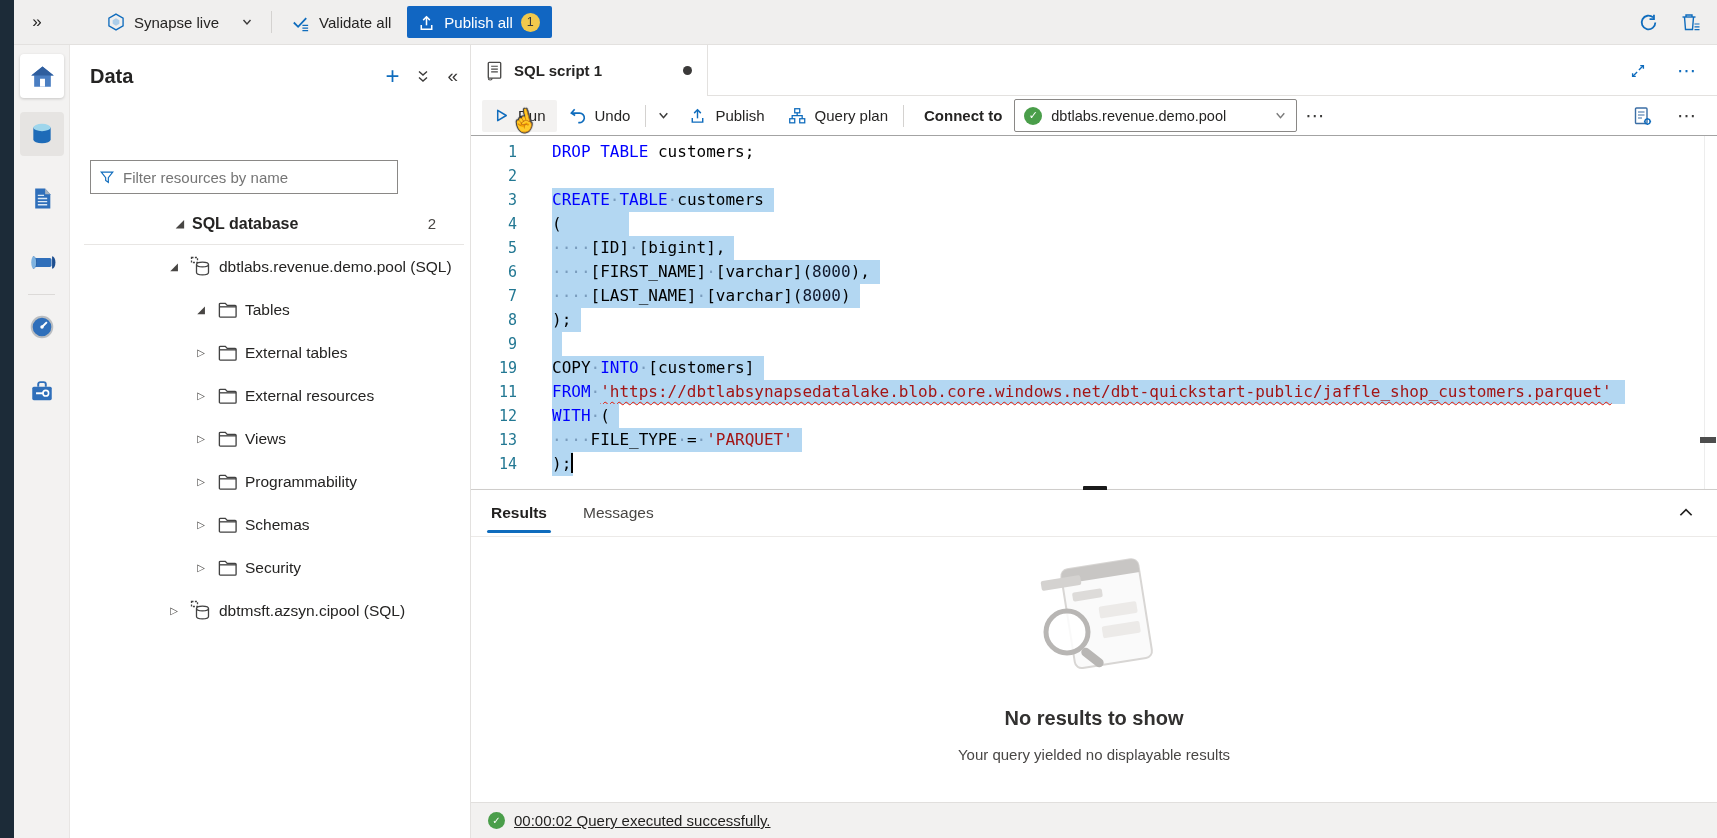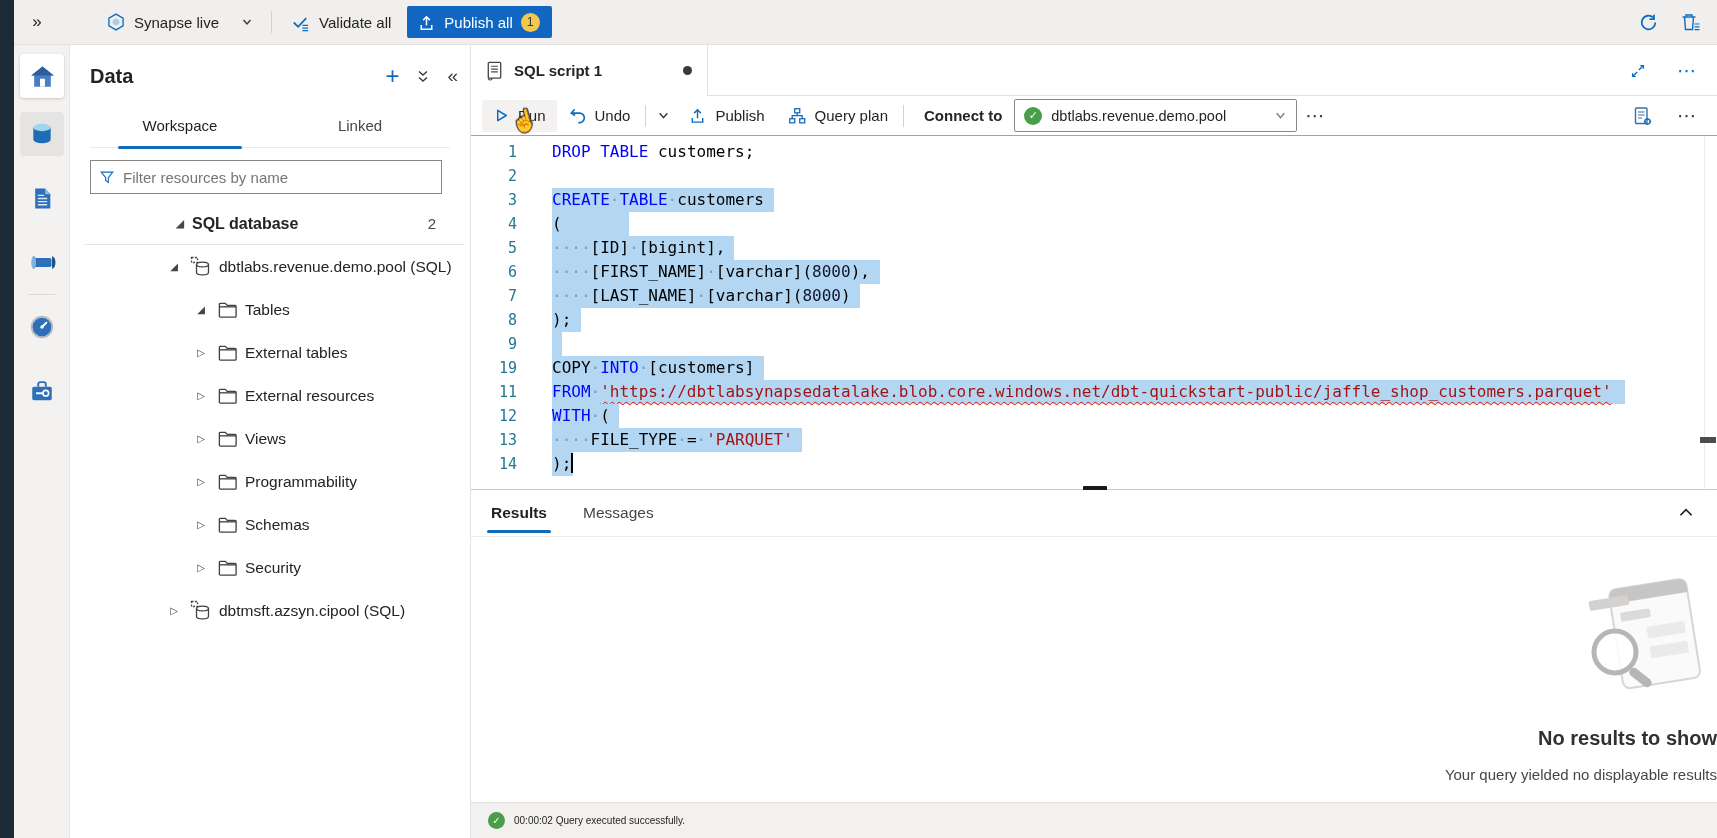--- a/index.html
+++ b/index.html
@@ -32,21 +32,21 @@
   .sidebar { position:absolute; left:70px; top:45px; width:401px; bottom:0; background:#fff; border-right:1px solid #e3e1df; }
   .sb-head { position:absolute; left:20px; right:12px; top:14px; height:34px; display:flex; align-items:center; }
   .sb-title { font-size:20px; font-weight:700; color:#252423; }
   .sb-head-actions { margin-left:auto; display:flex; align-items:center; gap:17px; }
   .plus { color:#0f6cbd; font-size:24px; font-weight:400; line-height:20px; }
   .guillemet { font-size:19px; color:#3b3a39; }
   .sb-tabs { position:absolute; left:20px; right:20px; top:60px; height:43px; display:flex; border-bottom:1px solid #eceae8; }
   .sb-tab { width:180px; text-align:center; font-size:15px; color:#484644; padding-top:12px; cursor:pointer; position:relative; height:43px; }
   .sb-tab.active { color:#201f1e; }
   .sb-tab.active::after { content:""; position:absolute; left:28px; right:28px; bottom:-1px; height:3px; background:#0f6cbd; border-radius:2px; }
-  .filter { position:absolute; left:20px; top:115px; width:352px; height:34px; border:1px solid #8a8886; background:#fff; display:flex; align-items:center; padding:0 8px; gap:8px; }
+  .filter { position:absolute; left:20px; top:115px; width:308px; height:34px; border:1px solid #8a8886; background:#fff; display:flex; align-items:center; padding:0 8px; gap:8px; }
   .filter input { border:none; outline:none; font-size:15px; color:#605e5c; width:100%; font-family:"Liberation Sans",sans-serif; background:transparent; }
   .tree { position:absolute; left:0; right:0; top:158px; bottom:0; overflow:hidden; }
   .trow { height:43px; display:flex; align-items:center; font-size:15.5px; color:#252423; cursor:pointer; }
   .trow .expander { width:16px; font-size:10px; color:#484644; text-align:center; flex:0 0 16px; }
   .trow .ticon { margin:0 7px 0 8px; display:flex; }
   .trow.section { font-weight:700; font-size:16px; }
   .trow.section .count { margin-left:auto; padding-right:28px; font-weight:400; font-size:15px; color:#484644; }
   .trow.sep { border-bottom:1px solid #e8e6e4; margin:0 6px 0 14px; height:42px; }
 
   
@@ -87,26 +87,26 @@
   
   .splitter { position:absolute; left:0; right:0; top:444px; height:1px; background:#cfcdcb; box-shadow:0 1px 2px rgba(0,0,0,.08); }
   .split-handle { position:absolute; left:612px; top:-3px; width:24px; height:6px; background:#1a1a1a; border-radius:1px; cursor:row-resize; }
   .results { position:absolute; left:0; right:0; top:445px; bottom:36px; background:#fff; }
   .res-tabs { position:absolute; left:12px; top:0; height:46px; display:flex; gap:20px; }
   .res-tab { font-size:15.5px; color:#484644; padding:14px 8px 0 8px; position:relative; cursor:pointer; }
   .res-tab.active { color:#201f1e; font-weight:700; }
   .res-tab.active::after { content:""; position:absolute; left:4px; right:4px; bottom:3px; height:3px; background:#0f6cbd; border-radius:2px; }
   .res-sep { position:absolute; left:0; right:0; top:46px; height:1px; background:#eceae8; }
   .res-collapse { position:absolute; right:22px; top:14px; cursor:pointer; }
-  .empty { position:absolute; left:0; right:0; top:80px; text-align:right; }
+  .empty { position:absolute; left:0; right:0; top:60px; text-align:center; }
   .empty-title { font-size:20px; font-weight:700; color:#323130; margin-top:18px; }
   .empty-sub { font-size:15px; color:#494745; margin-top:16px; }
 
   .statusbar { position:absolute; left:0; right:0; bottom:0; height:36px; background:#f2f1f0; border-top:1px solid #e1dfdd; display:flex; align-items:center; padding-left:17px; gap:9px; }
-  .statusbar .msg { font-size:10px; color:#201f1e; }
+  .statusbar .msg { font-size:15px; color:#201f1e;text-decoration:underline; }
 
   .mouse-cursor { position:absolute; left:40px; top:64px; font-size:21px; color:#fff;
     text-shadow:-1px 0 1px #444, 1px 0 1px #444, 0 -1px 1px #444, 0 1px 1px #444; transform:rotate(-14deg); z-index:9; pointer-events:none; }
   svg { display:block; }
 </style>
 </head>
 <body>
 
 <div class="rail-strip"></div>
 
@@ -218,24 +218,20 @@
     <span class="sb-head-actions">
       <span class="plus">+</span>
       <span>
         <svg width="14" height="15" viewBox="0 0 14 15" fill="none" stroke="#3b3a39" stroke-width="1.4">
             <path d="M3 2.5 L7 6 L11 2.5"></path>
             <path d="M3 8.5 L7 12 L11 8.5"></path>
           </svg>
       </span>
       <span class="guillemet">«</span>
     </span>
-  </div>
-  <div class="sb-tabs">
-    <div class="sb-tab active">Workspace</div>
-    <div class="sb-tab">Linked</div>
   </div>
   <div class="filter">
     <span>
       <svg width="16" height="16" viewBox="0 0 18 18">
           <path d="M2.5 3.5 h13 L10.5 9.8 v5.2 l-3 -2.2 V9.8 Z" fill="none" stroke="#0f6cbd" stroke-width="1.3"></path>
         </svg>
     </span>
     <input placeholder="Filter resources by name" style="">
   </div>
   <div class="tree" id="tree">

